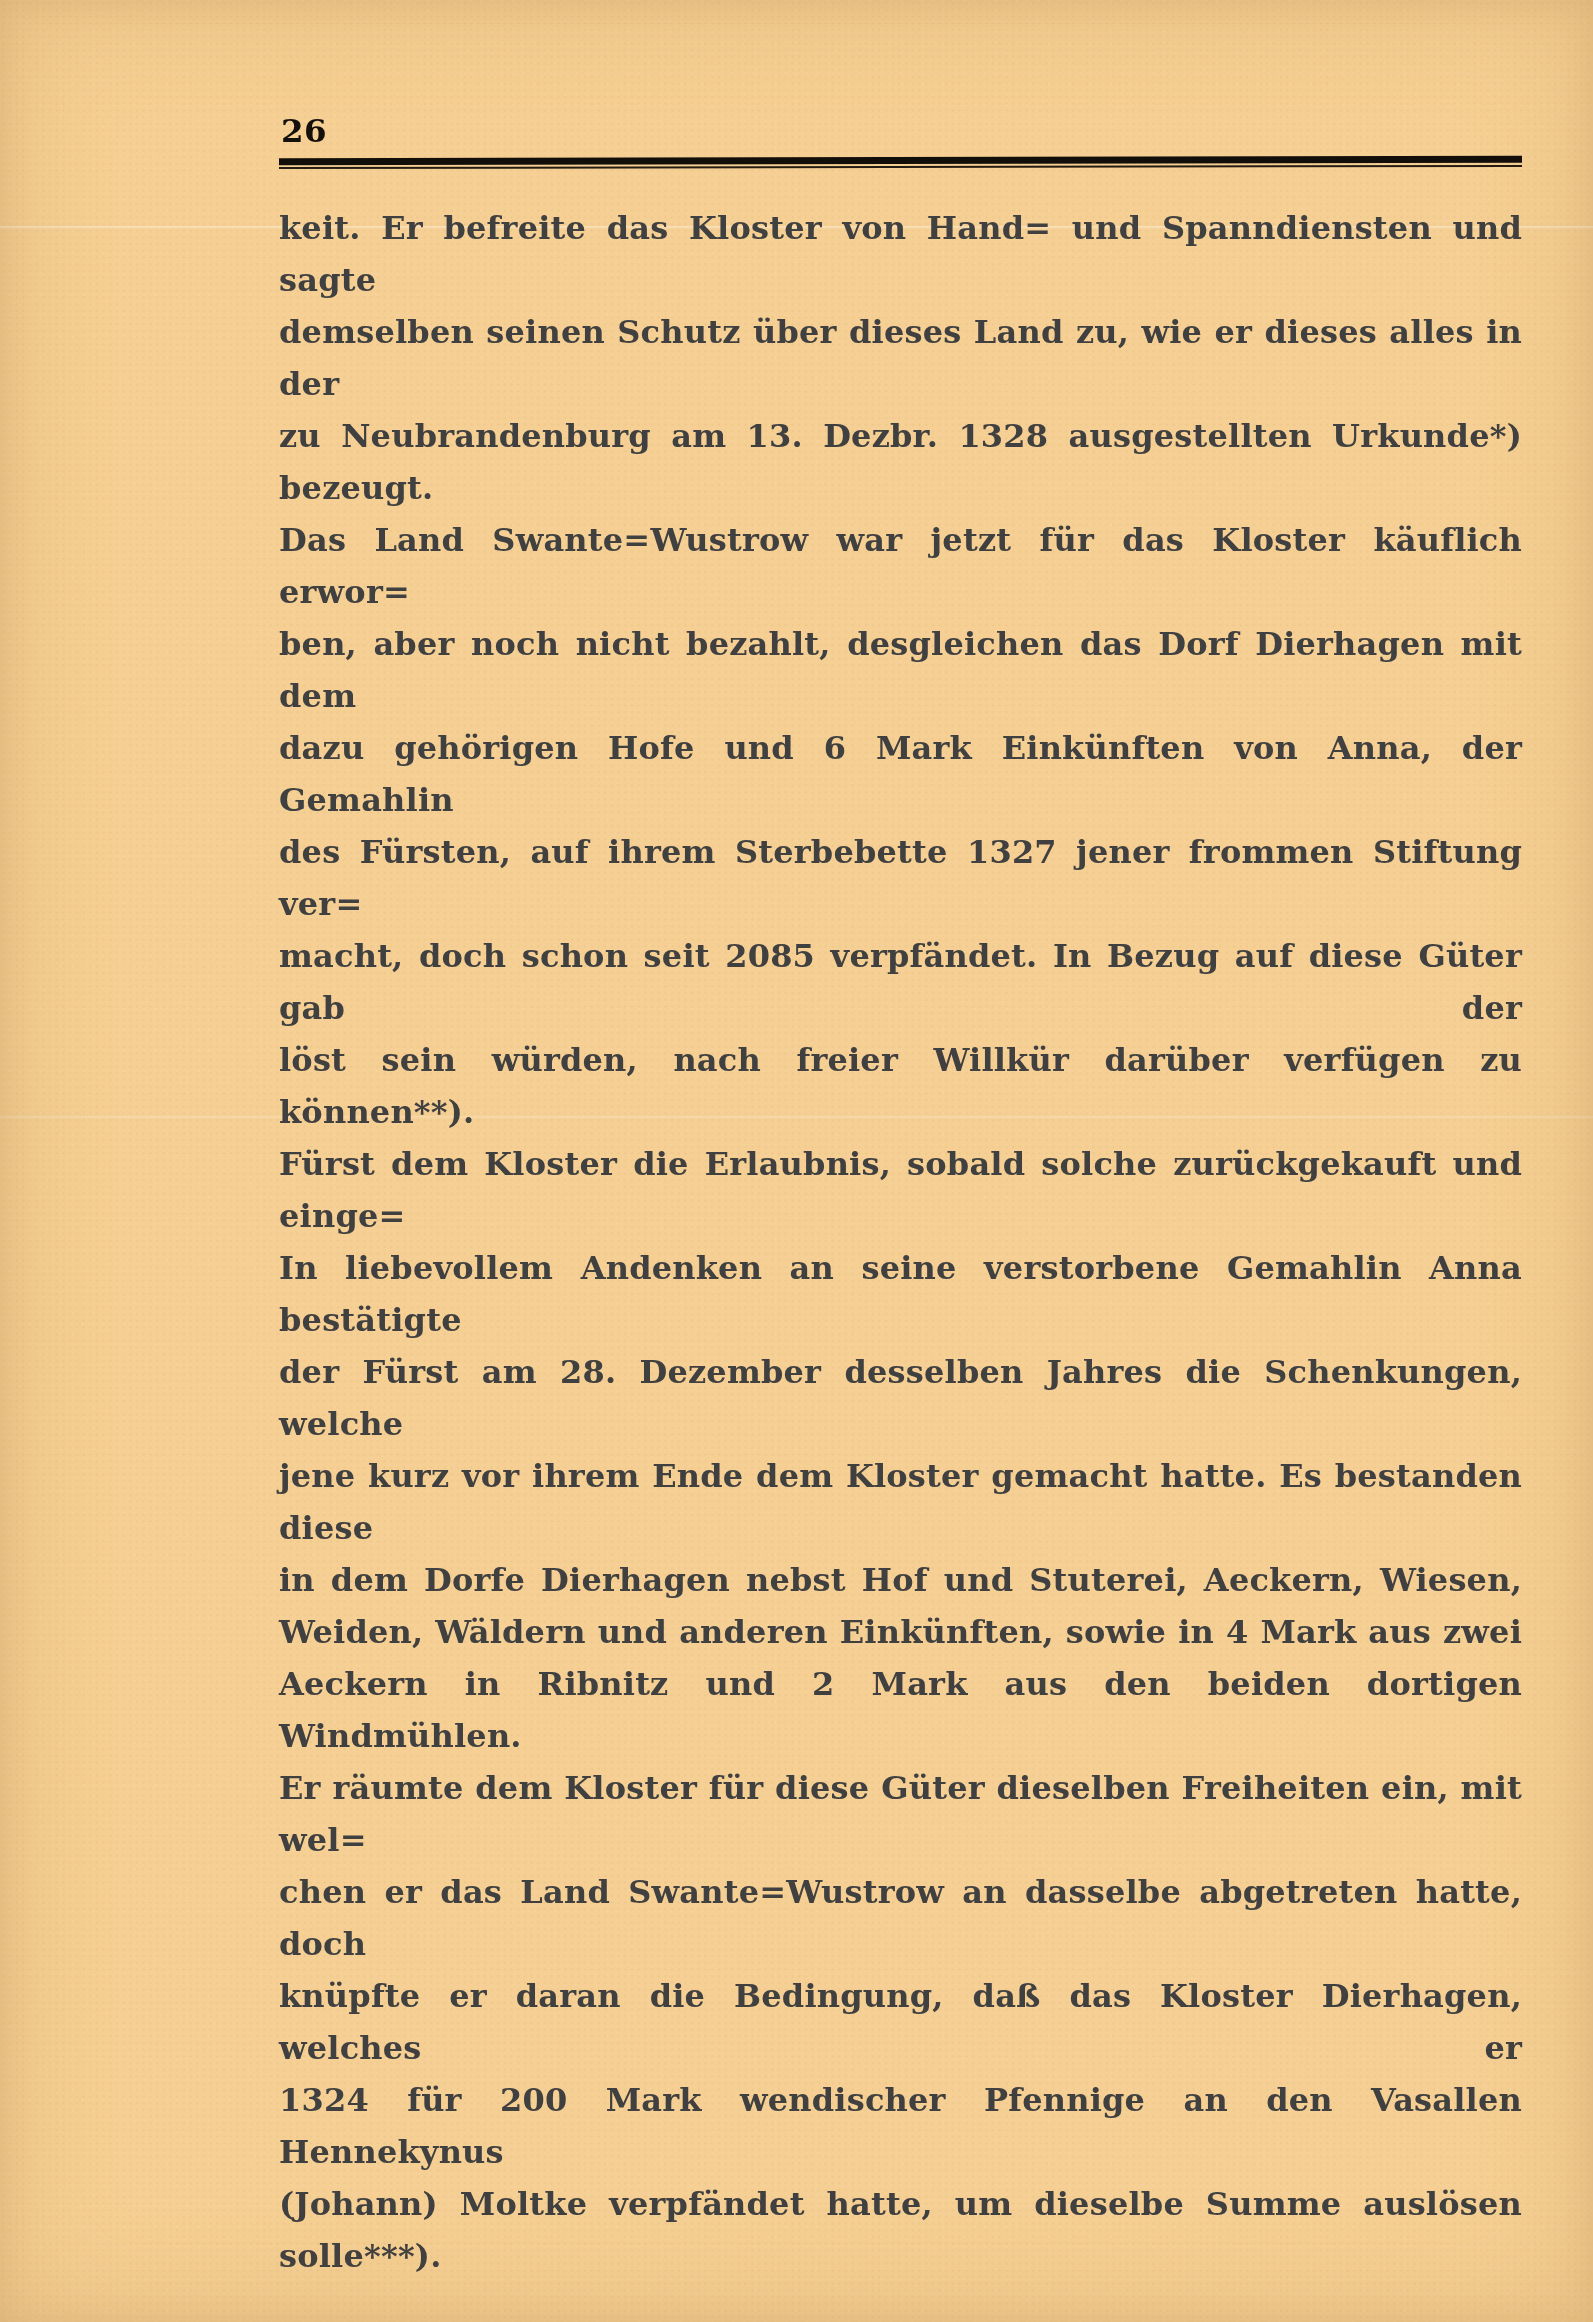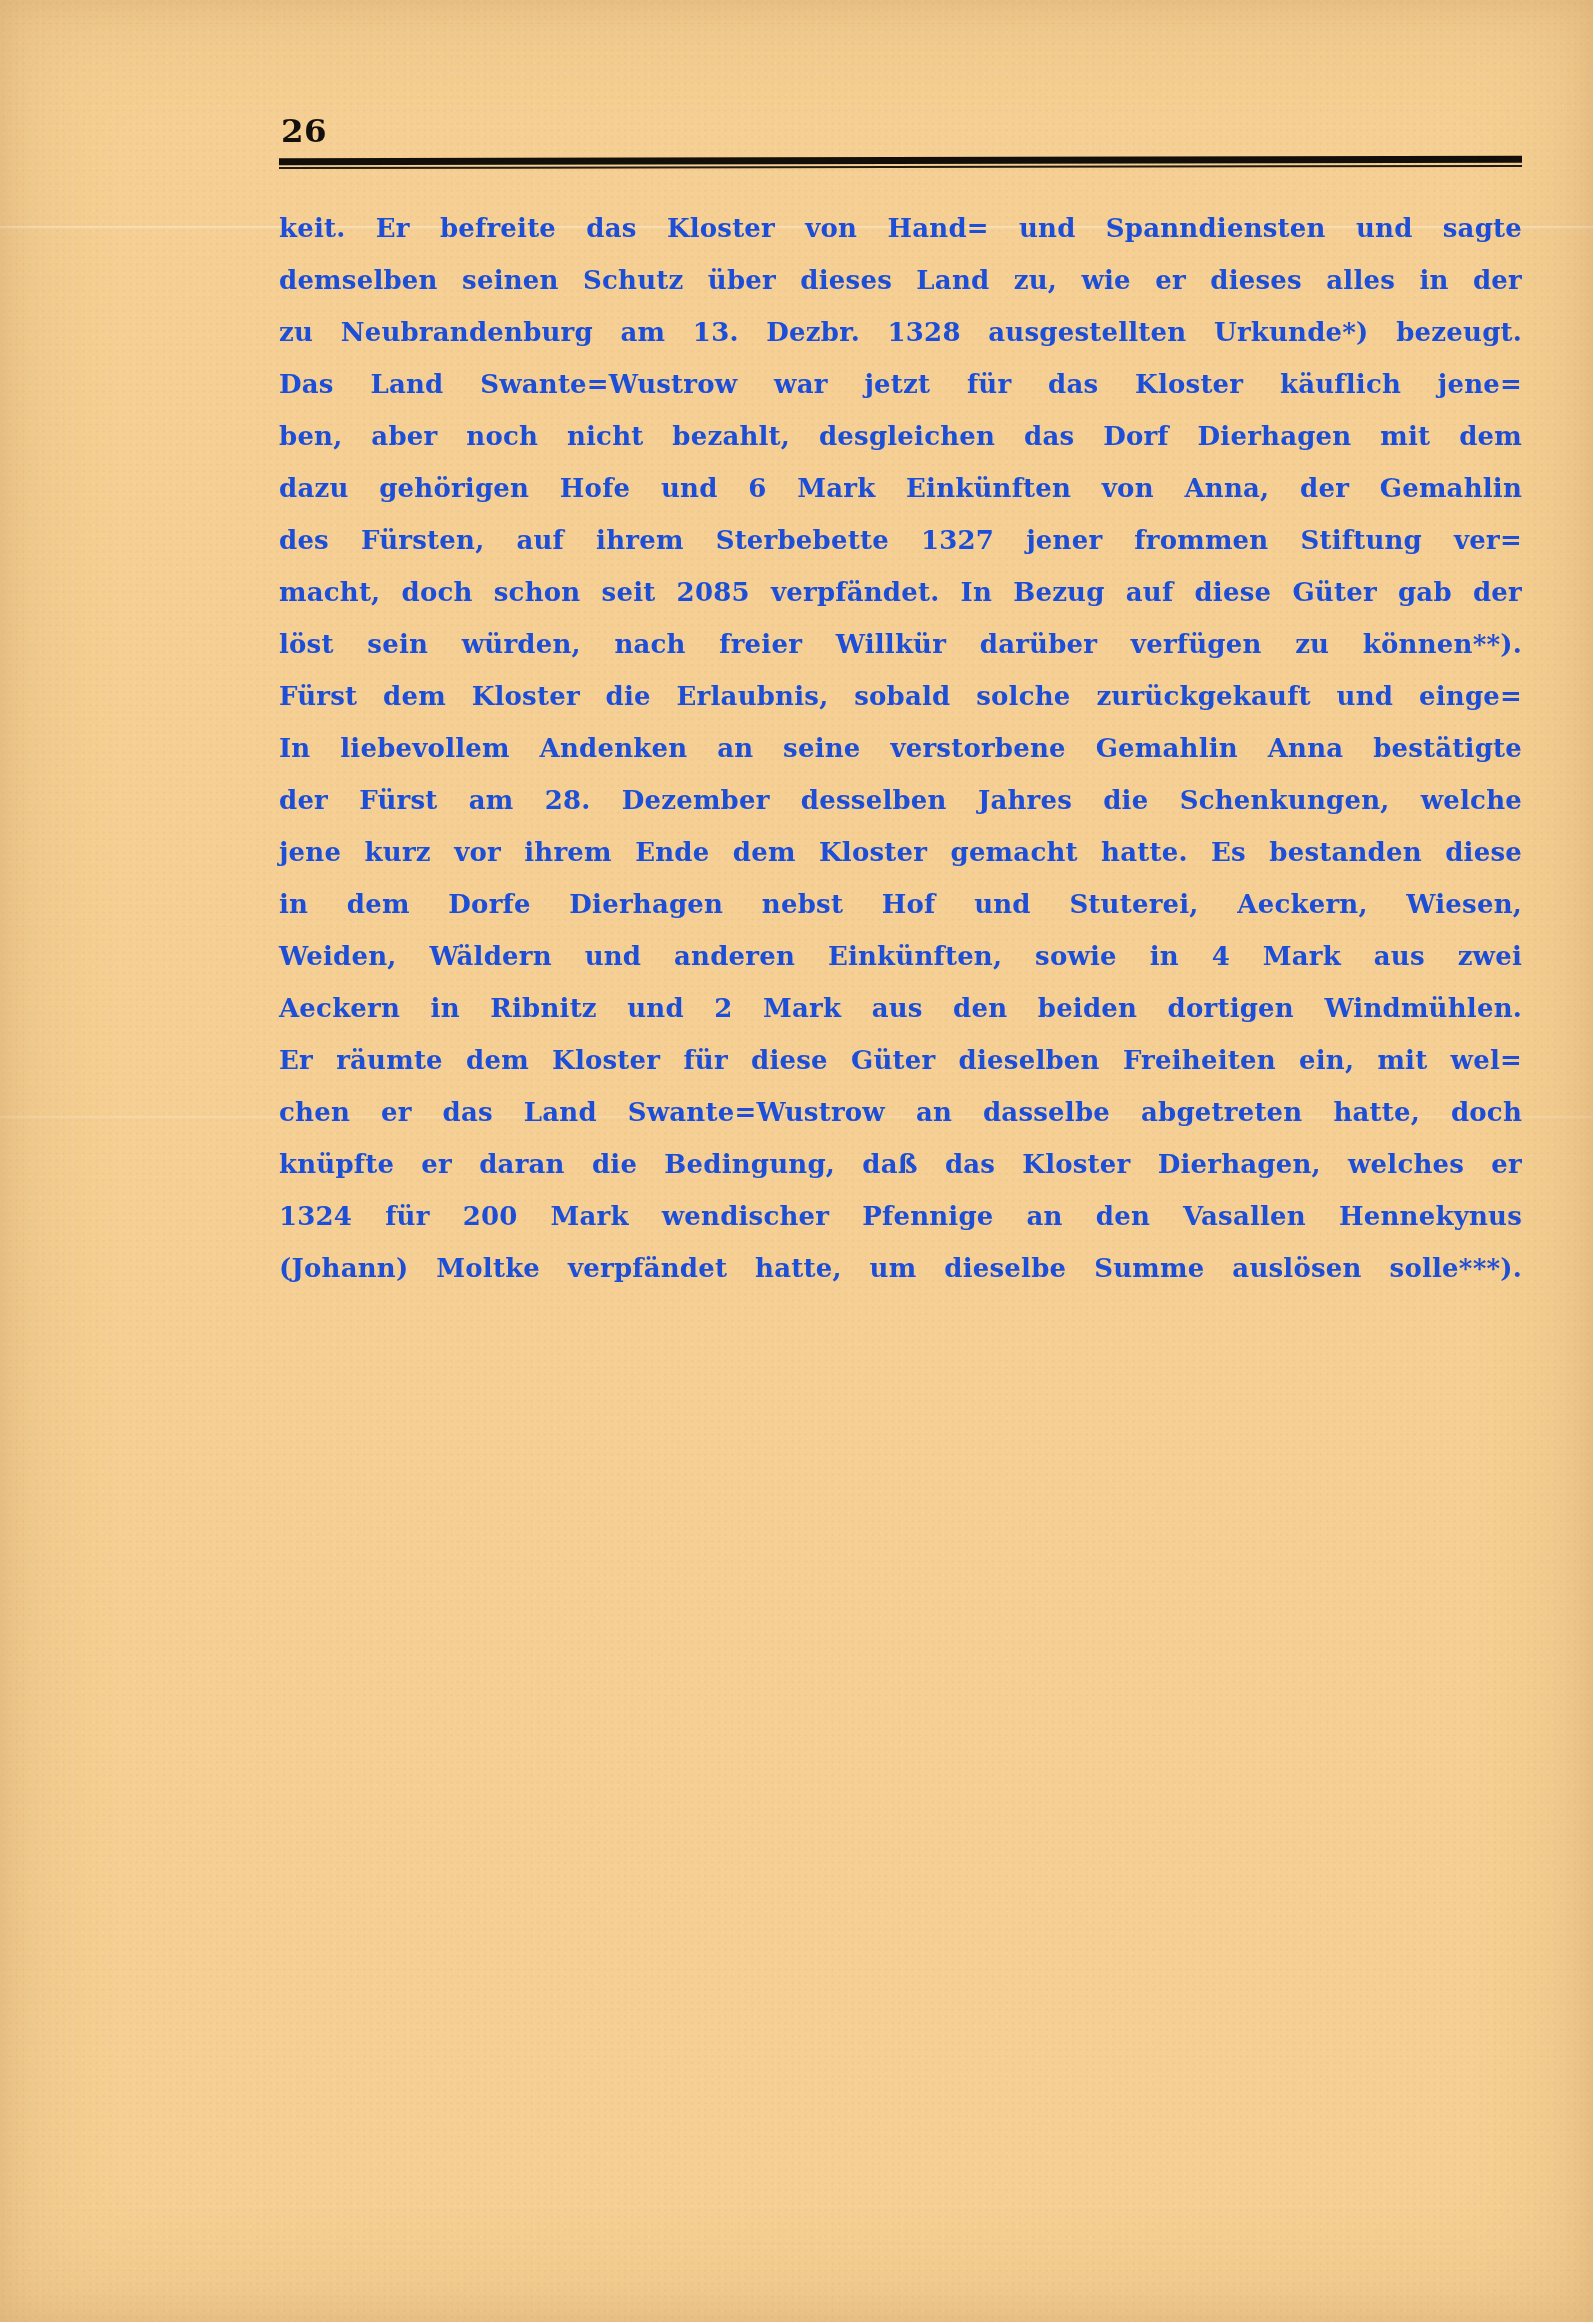--- a/index.html
+++ b/index.html
@@ -81,23 +81,23 @@
     height: 1.9px;
     background: #241b12;
     transform: rotate(-0.1deg);
   }
   .body-text {
     margin-top: 34px;
     width: 1243px;
   }
   .tline {
     font-family: "DejaVu Serif", serif;
-    font-size: 26px;
+    font-size: 32px;
     line-height: 52px;
-    color: #1d4ed8;
+    color: #404040;
     white-space: pre;
     letter-spacing: 0.2px;
     font-weight: 600;
     text-rendering: optimizeLegibility;
   }
   .tline.justified {
     white-space: normal;
     text-align: justify;
     text-align-last: justify;
   }
@@ -123,21 +123,21 @@
 
     <div class="rule-head">
       <div class="thick"></div>
       <div class="thin"></div>
     </div>
 
     <div class="body-text" id="body-text">
         <div class="tline justified">keit. Er befreite das Kloster von Hand= und Spanndiensten und sagte</div>
         <div class="tline justified">demselben seinen Schutz über dieses Land zu, wie er dieses alles in der</div>
         <div class="tline justified">zu Neubrandenburg am 13. Dezbr. 1328 ausgestellten Urkunde*) bezeugt.</div>
-        <div class="tline justified">Das Land Swante=Wustrow war jetzt für das Kloster käuflich jene=</div>
+        <div class="tline justified">Das Land Swante=Wustrow war jetzt für das Kloster käuflich erwor=</div>
         <div class="tline justified">ben, aber noch nicht bezahlt, desgleichen das Dorf Dierhagen mit dem</div>
         <div class="tline justified">dazu gehörigen Hofe und 6 Mark Einkünften von Anna, der Gemahlin</div>
         <div class="tline justified">des Fürsten, auf ihrem Sterbebette 1327 jener frommen Stiftung ver=</div>
         <div class="tline justified">macht, doch schon seit 2085 verpfändet. In Bezug auf diese Güter gab der</div>
         <div class="tline justified">löst sein würden, nach freier Willkür darüber verfügen zu können**).</div>
         <div class="tline justified">Fürst dem Kloster die Erlaubnis, sobald solche zurückgekauft und einge=</div>
         <div class="tline justified">In liebevollem Andenken an seine verstorbene Gemahlin Anna bestätigte</div>
         <div class="tline justified">der Fürst am 28. Dezember desselben Jahres die Schenkungen, welche</div>
         <div class="tline justified">jene kurz vor ihrem Ende dem Kloster gemacht hatte. Es bestanden diese</div>
         <div class="tline justified">in dem Dorfe Dierhagen nebst Hof und Stuterei, Aeckern, Wiesen,</div>

